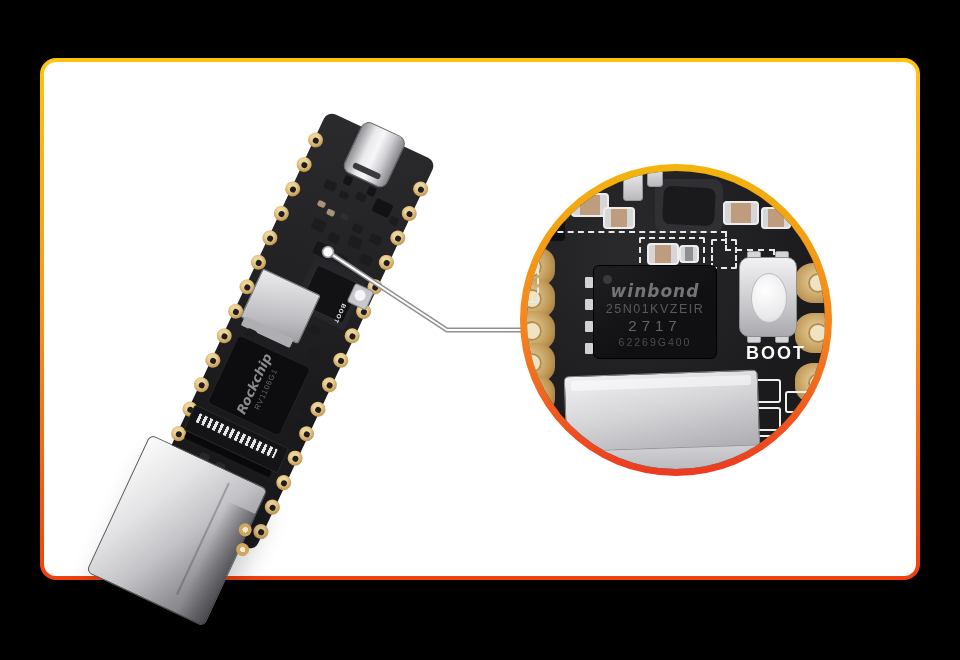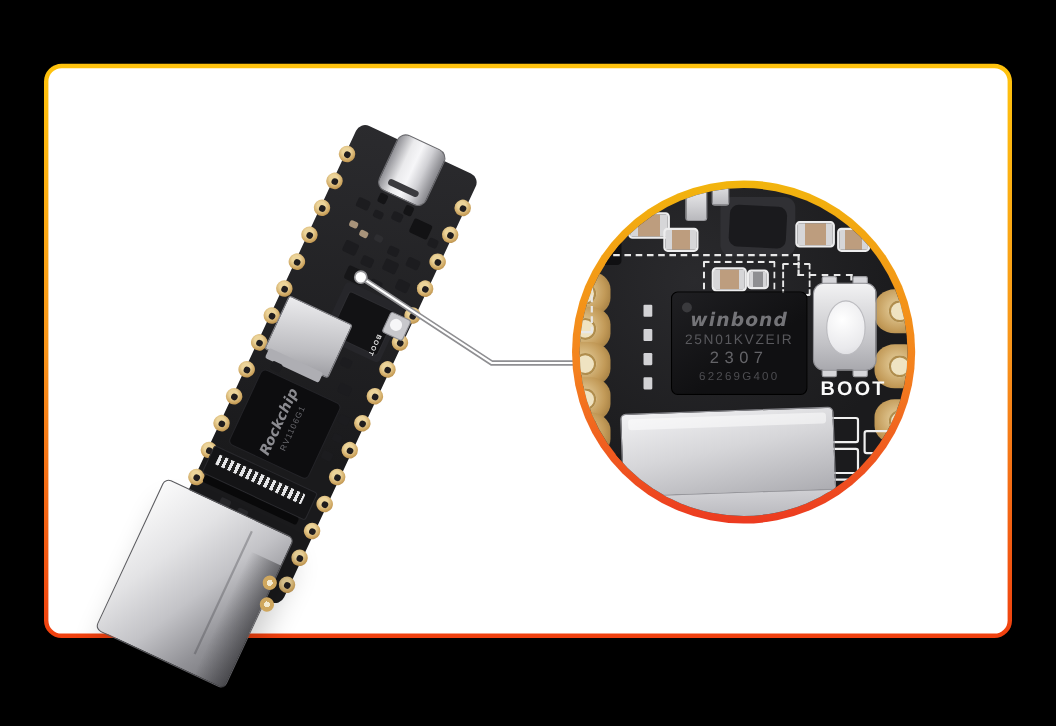--- a/index.html
+++ b/index.html
@@ -78,21 +78,21 @@
   .sbox{position:absolute;border:2px solid #efefef;border-radius:3px;}
   .blob{position:absolute;background:#101012;border-radius:4px;}
   .inductor{position:absolute;left:128px;top:8px;width:68px;height:54px;background:#303034;
         border-radius:10px;}
   .inductor::after{content:"";position:absolute;inset:8px;background:#1a1a1d;border-radius:8px;
         transform:rotate(3deg);}
   .cap{position:absolute;background:linear-gradient(180deg,#e8e8ea,#b9b9bd);border-radius:3px;
         border:1px solid #97979b;}
   .chip{position:absolute;left:66px;top:94px;width:122px;height:92px;border-radius:6px;
         background:linear-gradient(145deg,#1f1f22,#101012 60%);border:1px solid #000;
-        text-align:center;margin-left:17px;}
+        text-align:center;}
   .chip::before{content:"";position:absolute;left:9px;top:9px;width:9px;height:9px;
         border-radius:50%;background:#3a3a3d;}
   .chip-pin{position:absolute;width:8px;height:11px;background:#d2d2d5;border-radius:1px;}
   .chip-brand{margin-top:15px;font-family:"DejaVu Sans",sans-serif;font-style:italic;
         font-weight:bold;font-size:17px;color:#747478;letter-spacing:1px;}
   .chip-part{font-size:12.5px;color:#59595d;letter-spacing:1.5px;margin-top:1px;}
   .chip-date{font-size:15px;color:#646468;letter-spacing:5px;margin-top:1px;}
   .chip-lot{font-size:10.5px;color:#4d4d51;letter-spacing:2px;margin-top:2px;}
   .boot-base{position:absolute;left:212px;top:86px;width:56px;height:78px;border-radius:10px;
         background:linear-gradient(180deg,#f2f2f3,#c2c2c6 70%,#a9a9ae);border:1px solid #8e8e93;}
@@ -255,21 +255,21 @@
       <div class="smd" style="left:120px;top:72px;width:28px;height:18px;"></div>
       <div class="smd smdg" style="left:152px;top:74px;width:16px;height:14px;"></div>
 
       <div class="chip-pin" style="left:58px;top:106px;"></div>
       <div class="chip-pin" style="left:58px;top:128px;"></div>
       <div class="chip-pin" style="left:58px;top:150px;"></div>
       <div class="chip-pin" style="left:58px;top:172px;"></div>
       <div class="chip">
         <div class="chip-brand">winbond</div>
         <div class="chip-part">25N01KVZEIR</div>
-        <div class="chip-date">2307</div>
+        <div class="chip-date">2717</div>
         <div class="chip-lot">62269G400</div>
       </div>
 
       <div class="boot-tab" style="left:220px;top:80px;"></div>
       <div class="boot-tab" style="left:248px;top:80px;"></div>
       <div class="boot-tab" style="left:220px;top:161px;"></div>
       <div class="boot-tab" style="left:248px;top:161px;"></div>
       <div class="boot-base"></div>
       <div class="boot-dome"></div>
       <div class="mag-bootlabel">BOOT</div>

